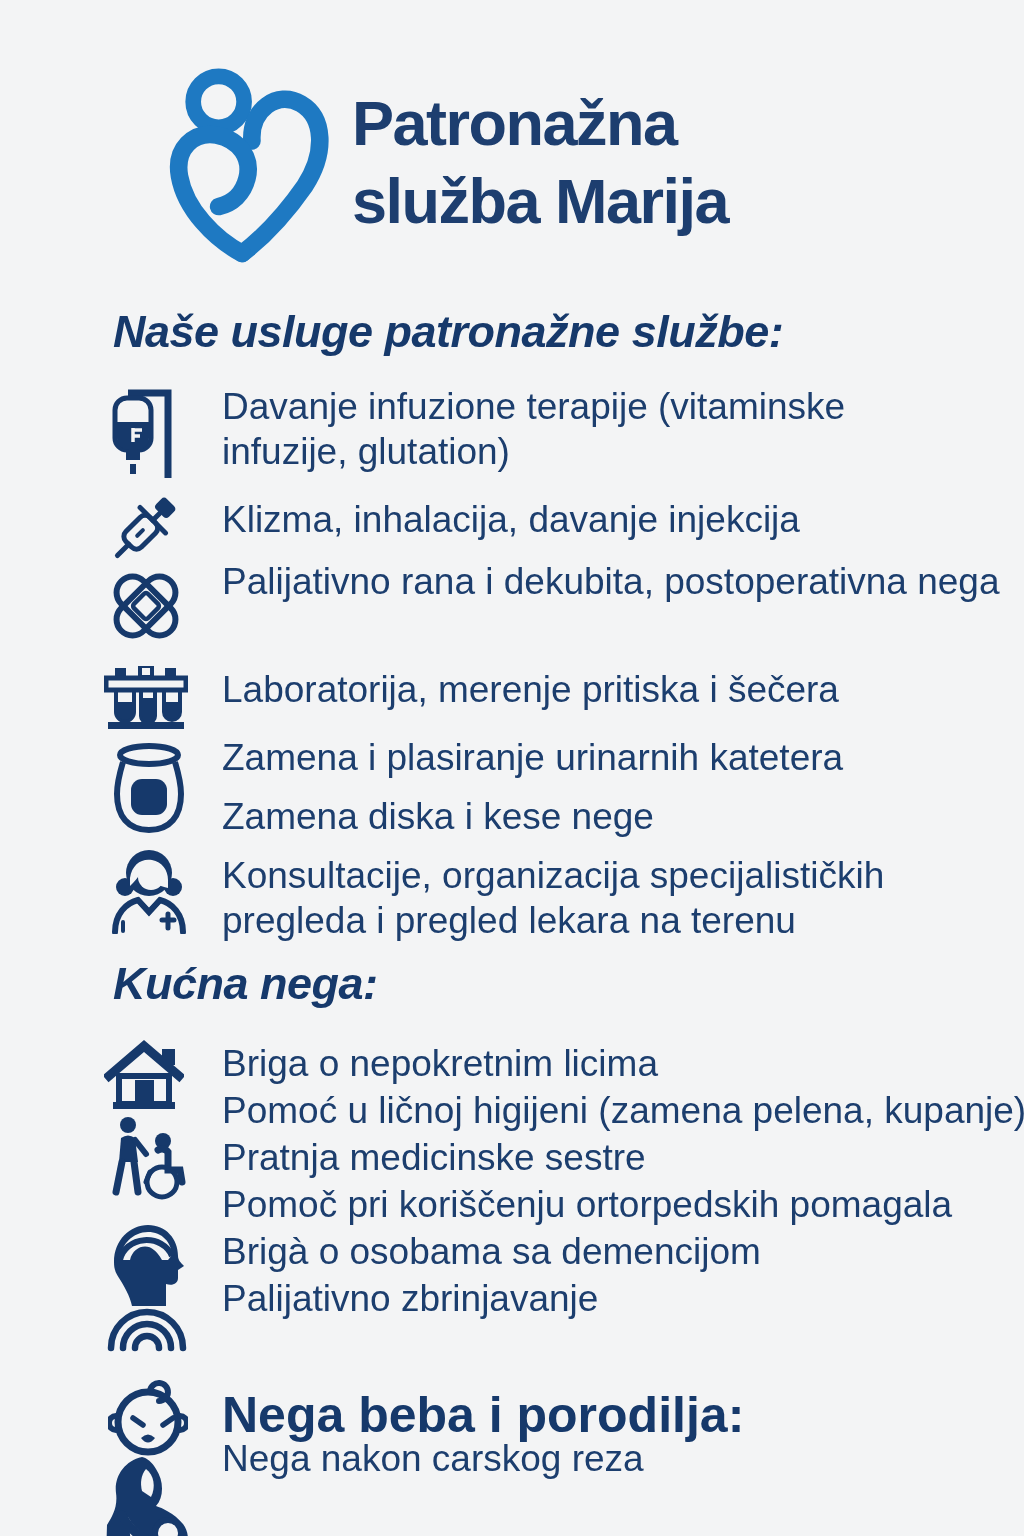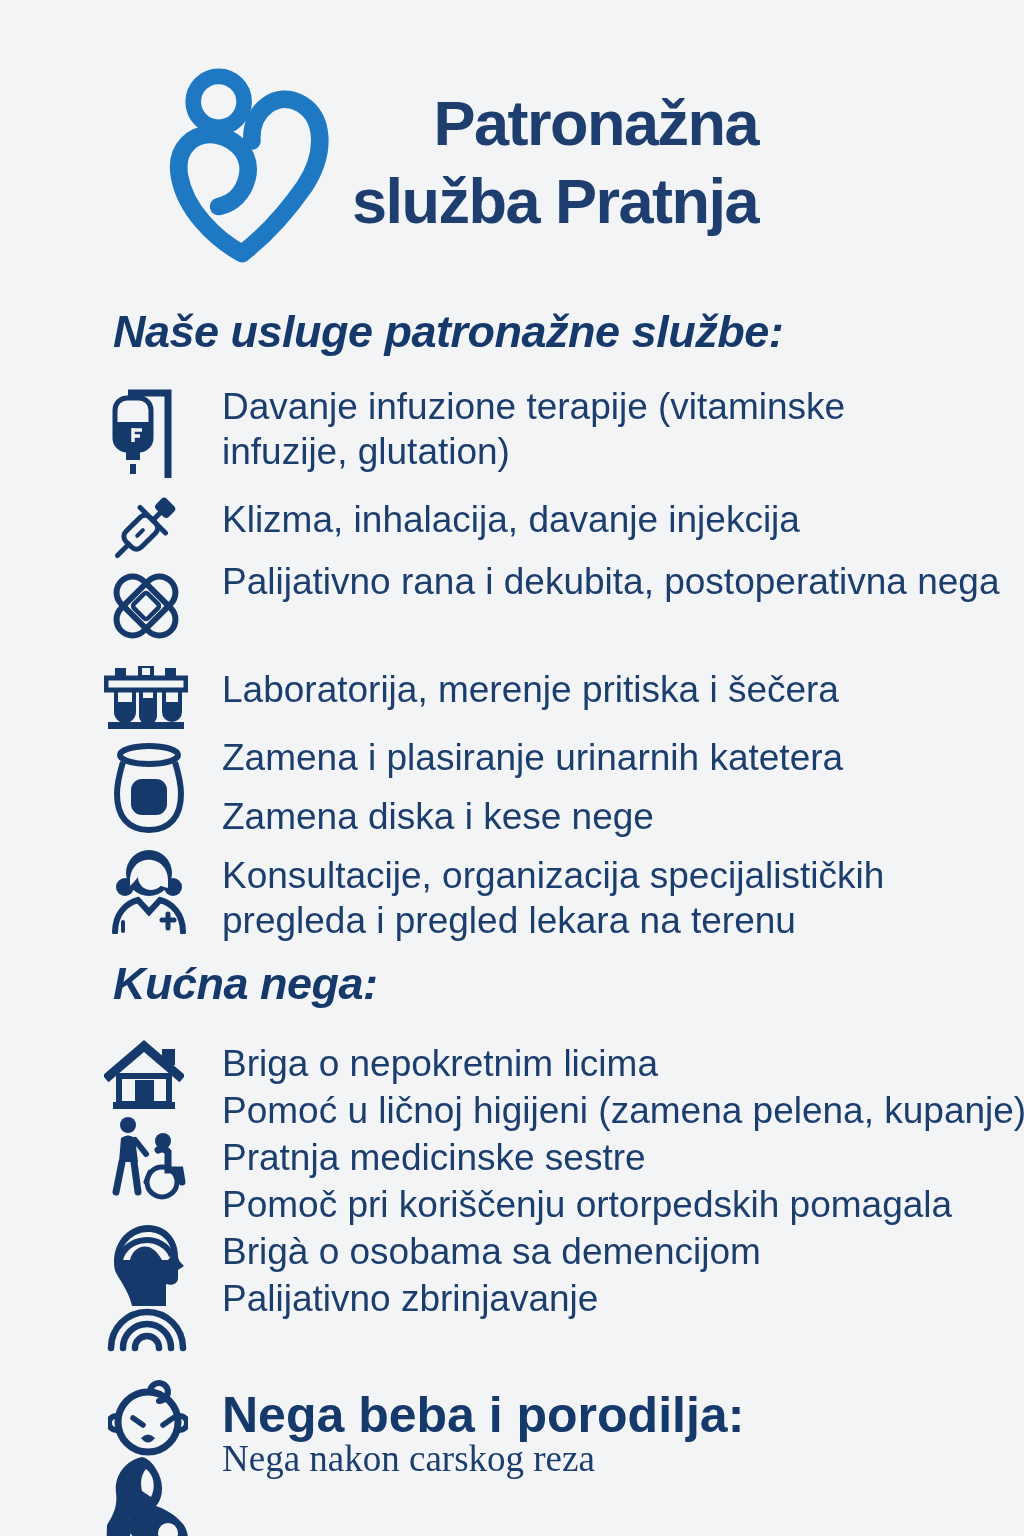--- a/index.html
+++ b/index.html
@@ -11,38 +11,38 @@
   *{box-sizing:border-box;}
   html,body{margin:0;padding:0;background:#e8e9ea;}
   .page{
     position:relative;width:1024px;height:1536px;
     background:var(--bg);overflow:hidden;
     font-family:"Liberation Sans",sans-serif;color:var(--navy);
   }
   .abs{position:absolute;}
   .logo{left:156px;top:56px;width:186px;height:212px;}
   .title{left:352px;top:84px;font-size:63px;line-height:78px;font-weight:bold;
-         color:#1d3e6f;letter-spacing:-1.5px;text-align:right;}
+         color:#1d3e6f;letter-spacing:-1.5px;}
   .title span{display:block;}
   .h-section{font-size:45px;font-weight:bold;color:var(--navy-deep);letter-spacing:-0.5px;font-style:italic;}
   .h1{left:113px;top:306px;}
   .h2{left:113px;top:958px;text-align:center;}
   .svc{left:222px;font-size:37px;line-height:45px;color:var(--navy);}
   .r1{top:384px;max-width:720px;}
   .r2{top:497px;}
   .r3{top:559px;max-width:820px;}
   .r4{top:667px;}
   .r5a{top:735px;}
   .r5b{top:794px;}
   .r6{top:853px;max-width:790px;}
   .hc-list{left:222px;top:1040px;width:810px;font-size:37px;line-height:47px;color:var(--navy);}
   .hc-list .line{display:block;}
   .bc-head{left:222px;top:1386px;font-size:50px;font-weight:bold;color:var(--navy-deep);}
   .bc-line{left:222px;font-size:37px;line-height:45px;color:var(--navy);}
-  .bc0{top:1436px;font-family:Liberation Serif, serif;}
+  .bc0{top:1436px;}
   .bc1{top:1483px;}
   .bc2{top:1530px;}
   svg{display:block;}
 </style>
 </head>
 <body>
 
 <div class="page">
 
   <div class="abs logo">
@@ -50,21 +50,21 @@
       <g fill="none" stroke="#1e79c2" stroke-linecap="round">
         <circle cx="64" cy="46" r="26" stroke-width="16"></circle>
         <path d="M98 86 C96 54 124 34 148 48 C172 62 174 98 152 132 C134 158 110 184 88 201" stroke-width="18"></path>
         <path d="M88 201 C60 186 30 156 24 122 C19 94 38 76 62 80 C86 85 98 104 93 124 C89 140 78 150 64 153" stroke-width="18"></path>
       </g>
     </svg>
   </div>
 
   <div class="abs title">
     <span>Patronažna</span>
-    <span>služba Pratnja</span>
+    <span>služba Marija</span>
   </div>
 
   <div class="abs h-section h1">Naše usluge patronažne službe:</div>
 
   <div class="abs" style="left:112px;top:388px;">
     <svg viewBox="0 0 64 94" width="64" height="94">
       <g stroke="#16396b" fill="none">
         <path d="M16 5 H56 V90" stroke-width="7"></path>
         <rect x="3" y="10" width="36" height="52" rx="12" stroke-width="5"></rect>
         <path d="M5 34 h32 v16 a12 12 0 0 1 -12 12 h-8 a12 12 0 0 1 -12 -12 z" fill="#16396b" stroke="none"></path>

